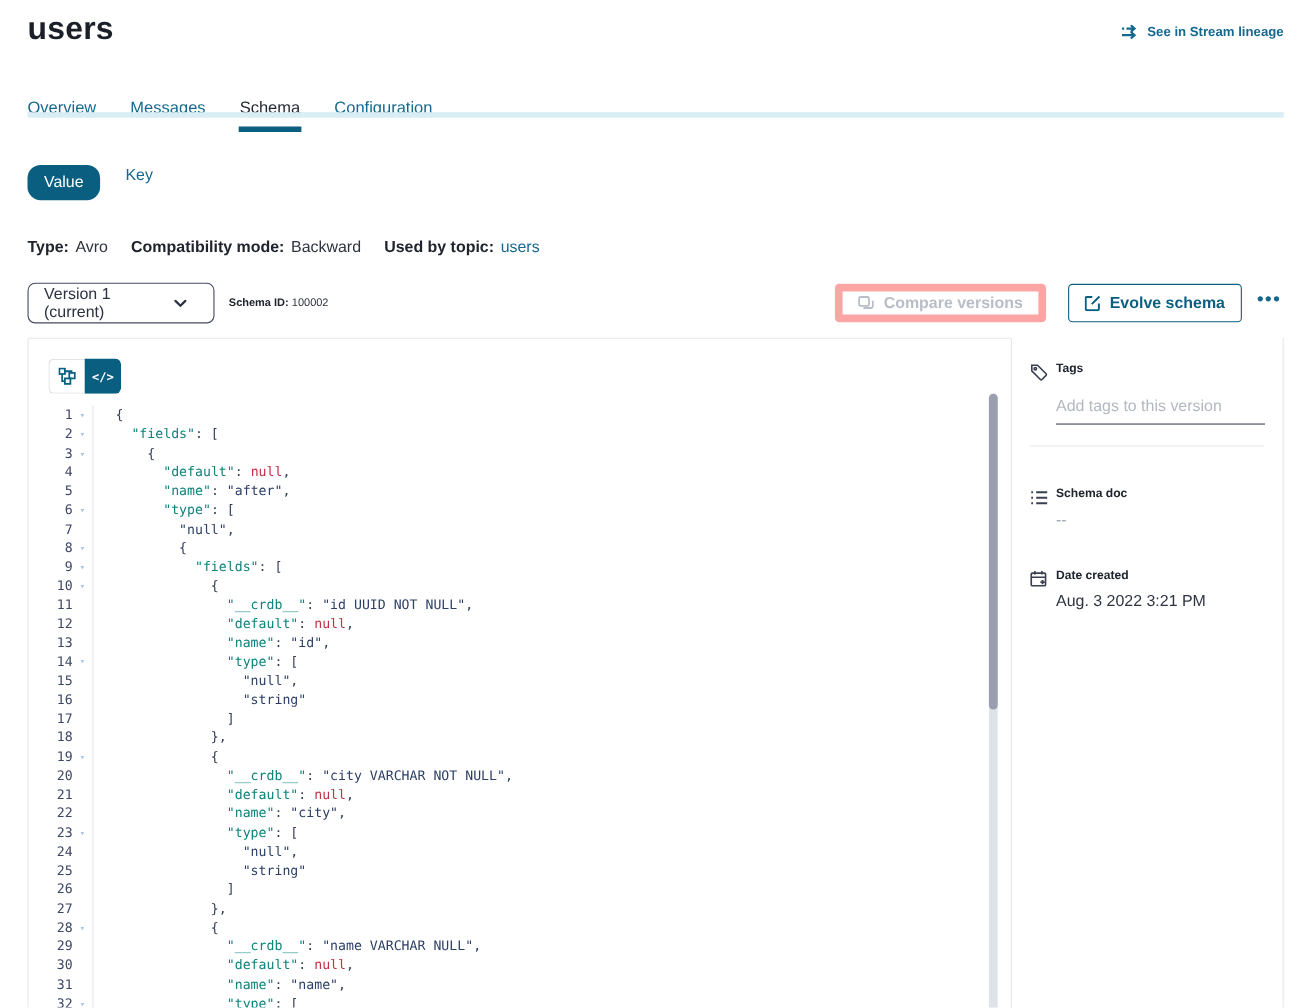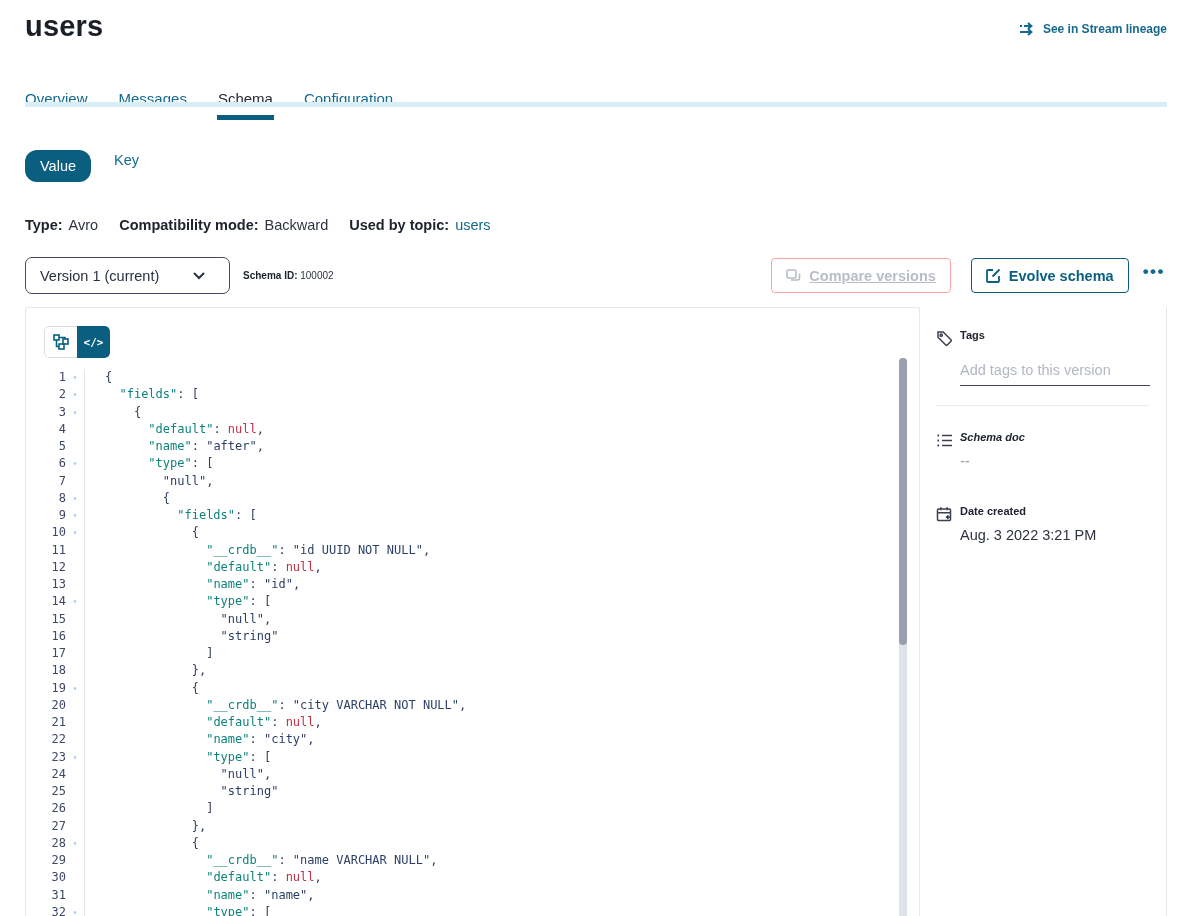--- a/index.html
+++ b/index.html
@@ -28,29 +28,29 @@
   .key-btn { background:none; border:none; color:var(--accent); font-size:14.5px; cursor:pointer; font-family:inherit; }
 
   
   .meta-row { margin-top:35px; font-size:14.5px; color:#2e3340; display:flex; gap:8px; align-items:baseline; }
   .meta-row b { color:#20242e; font-weight:700; }
   .meta-group { display:flex; gap:6px; margin-right:13px; }
   .topic-link { color:var(--accent); cursor:pointer; }
 
   
   .version-row { margin-top:24px; display:flex; align-items:center; }
-  .version-select { width:205px; height:37px; border:1px solid var(--select_border); border-radius:7px;
+  .version-select { width:170px; height:37px; border:1px solid var(--select_border); border-radius:7px;
     display:flex; align-items:center; justify-content:space-between; padding:0 24px 0 14px;
     font-size:14.5px; color:#2b3140; cursor:pointer; background:#fff; }
   .schema-id { margin-left:13px; font-size:10px; }
   .schema-id b { color:#20242e; }
   .spacer { flex:1; }
   .btn { height:35px; border-radius:4px; font-size:14.5px; font-weight:700; display:flex;
     align-items:center; gap:8px; padding:0 14px; cursor:pointer; background:#fff; font-family:inherit; }
-  .btn.disabled { border:1px solid #fca5a5; color:var(--disabled); cursor:default;text-decoration:underline; }
+  .btn.disabled { border:7px solid #fca5a5; color:var(--disabled); cursor:default; }
   .btn.outline { border:1px solid var(--accent_dark); color:var(--accent_dark); margin-left:20px; }
   .more-btn { border:none; background:none; color:var(--accent); font-size:17px; font-weight:800;
     letter-spacing:1.5px; margin-left:12px; cursor:pointer; padding:4px 2px 12px 2px; }
 
   
   .main { display:flex; margin-top:13px; height:614px; }
   .editor-panel { width:895px; border:1px solid var(--border); border-radius:2px;
     position:relative; background:#fff; overflow:hidden; }
   .editor-toolbar { padding:18px 0 0 18px; }
   .seg-toggle { display:inline-flex; border-radius:5px; overflow:hidden; }
@@ -235,21 +235,21 @@
           <svg width="17" height="17" viewBox="0 0 17 17" fill="none" stroke="currentColor" stroke-width="1.5">
             <path d="M2 2 h5.2 L15 9.8 a1 1 0 0 1 0 1.4 l-3.8 3.8 a1 1 0 0 1 -1.4 0 L2 7.2 Z"></path>
             <circle cx="5.2" cy="5.2" r="1.1"></circle>
           </svg>
         </span>
         <div class="side-title">Tags</div>
         <input class="tags-input" placeholder="Add tags to this version" style="">
       </div>
       <div class="side-divider"></div>
 
-      <div class="side-section" style="margin-top:25px;font-style:italic;">
+      <div class="side-section" style="margin-top:37px;">
         <span class="side-icon">
           <svg width="17" height="17" viewBox="0 0 17 17" fill="none" stroke="currentColor" stroke-width="1.7">
             <path d="M6 3.5 h10 M6 8.5 h10 M6 13.5 h10"></path>
             <path d="M1.5 3.5 h1.6 M1.5 8.5 h1.6 M1.5 13.5 h1.6" stroke-width="2"></path>
           </svg>
         </span>
         <div class="side-title">Schema doc</div>
         <div class="side-value muted">--</div>
       </div>
 

